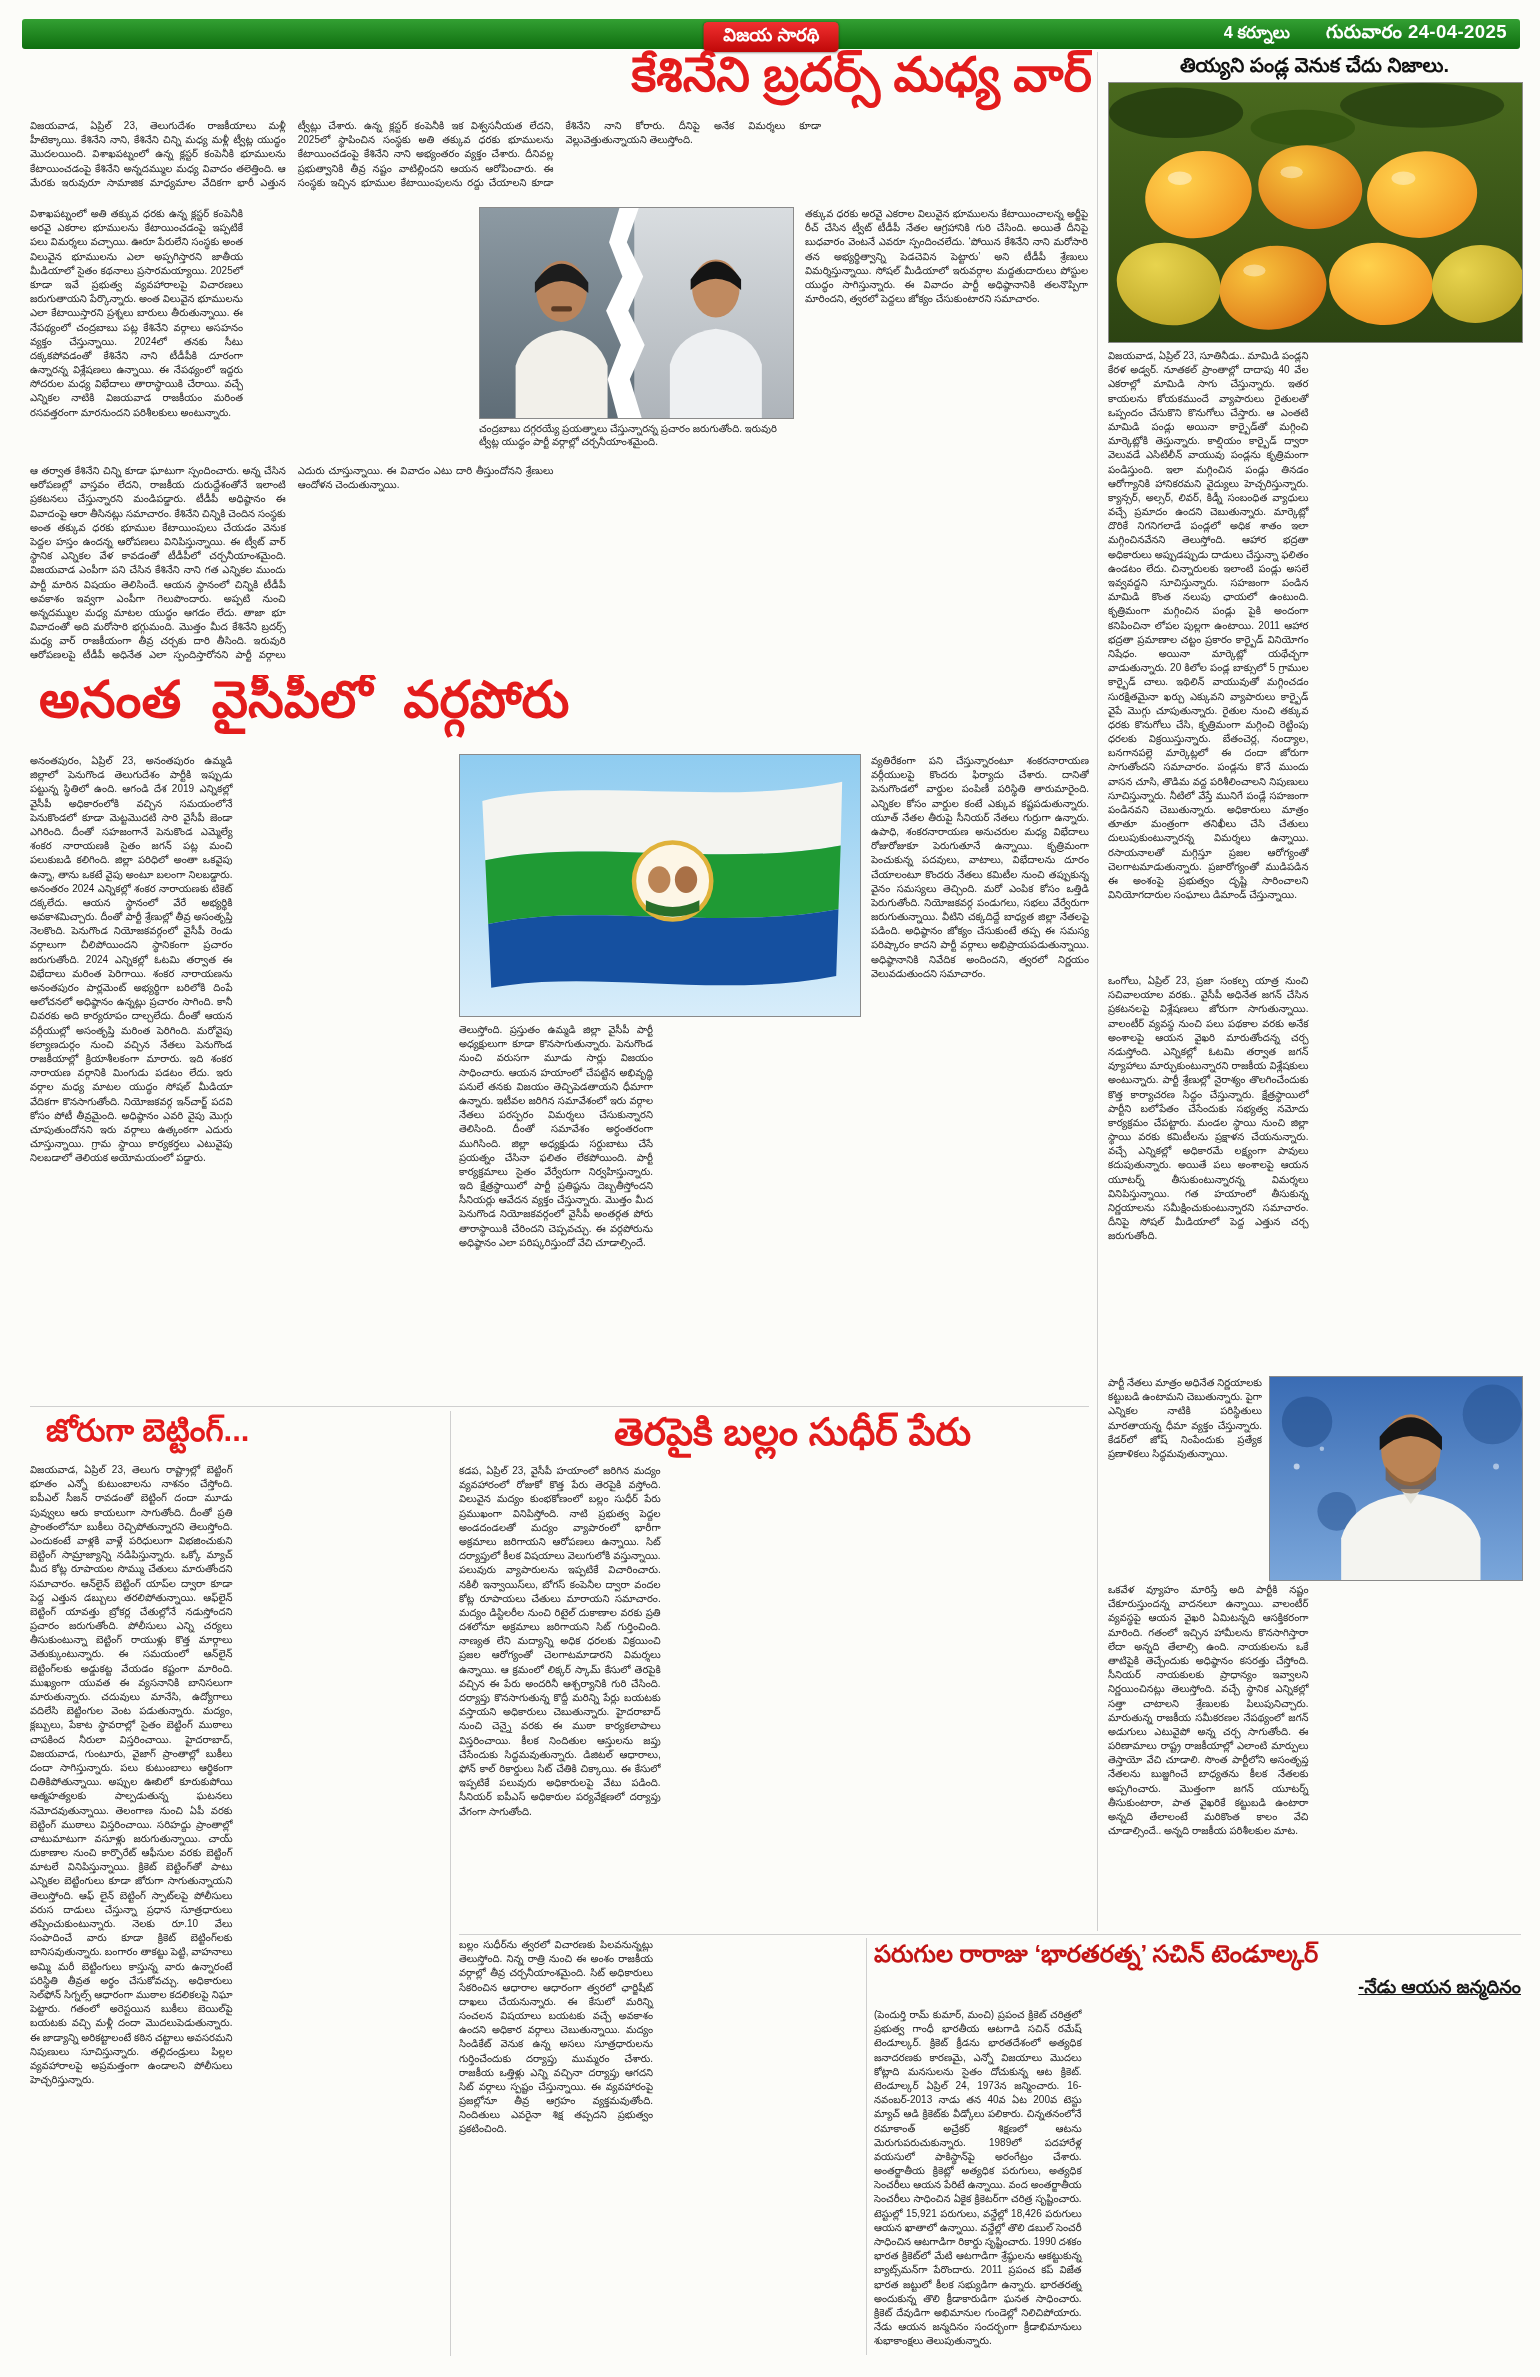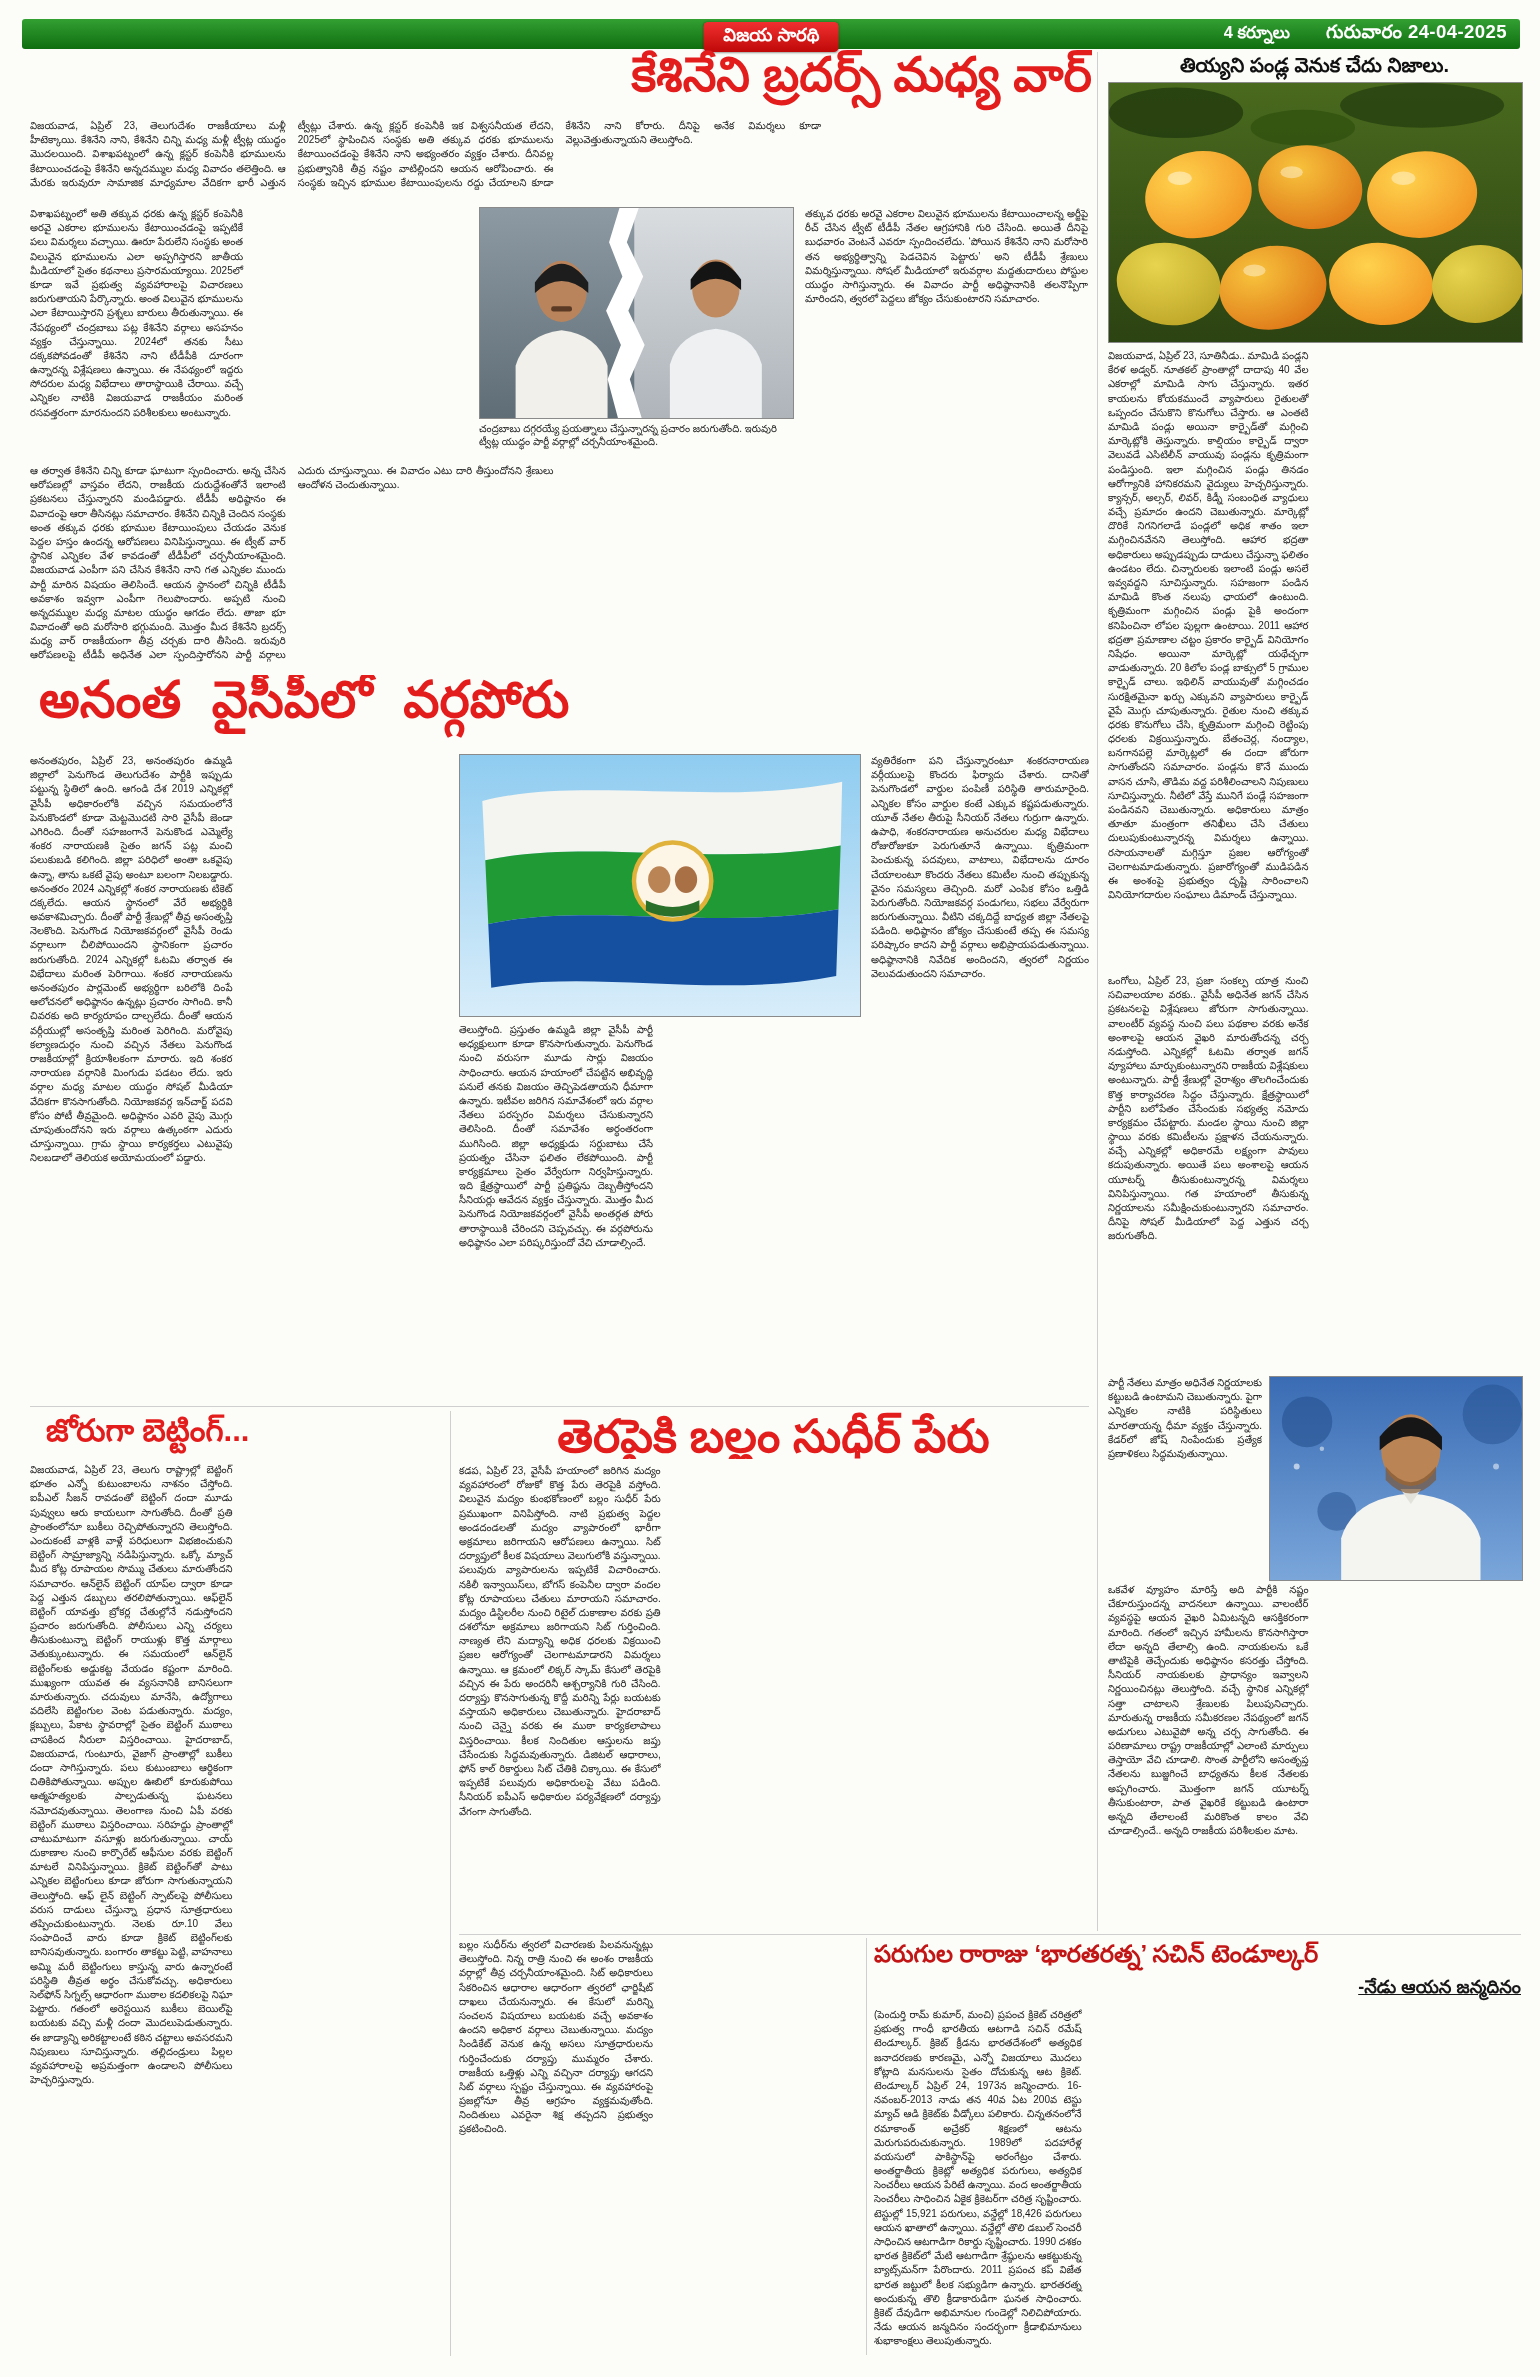--- a/index.html
+++ b/index.html
@@ -106,21 +106,21 @@
     </svg>
   </div>
 
   <div class="tblock c2" style="left:459px;top:1023px;width:400px;height:377px;">తెలుస్తోంది. ప్రస్తుతం ఉమ్మడి జిల్లా వైసీపీ పార్టీ అధ్యక్షులుగా కూడా కొనసాగుతున్నారు. పెనుగొండ నుంచి వరుసగా మూడు సార్లు విజయం సాధించారు. ఆయన హయాంలో చేపట్టిన అభివృద్ధి పనులే తనకు విజయం తెచ్చిపెడతాయని ధీమాగా ఉన్నారు. ఇటీవల జరిగిన సమావేశంలో ఇరు వర్గాల నేతలు పరస్పరం విమర్శలు చేసుకున్నారని తెలిసింది. దీంతో సమావేశం అర్ధంతరంగా ముగిసింది. జిల్లా అధ్యక్షుడు సర్దుబాటు చేసే ప్రయత్నం చేసినా ఫలితం లేకపోయింది. పార్టీ కార్యక్రమాలు సైతం వేర్వేరుగా నిర్వహిస్తున్నారు. ఇది క్షేత్రస్థాయిలో పార్టీ ప్రతిష్ఠను దెబ్బతీస్తోందని సీనియర్లు ఆవేదన వ్యక్తం చేస్తున్నారు. మొత్తం మీద పెనుగొండ నియోజకవర్గంలో వైసీపీ అంతర్గత పోరు తారాస్థాయికి చేరిందని చెప్పవచ్చు. ఈ వర్గపోరును అధిష్ఠానం ఎలా పరిష్కరిస్తుందో వేచి చూడాల్సిందే.</div>
 
   <div class="tblock" style="left:871px;top:754px;width:218px;height:646px;">వ్యతిరేకంగా పని చేస్తున్నారంటూ శంకరనారాయణ వర్గీయులపై కొందరు ఫిర్యాదు చేశారు. దానితో పెనుగొండలో వార్డుల పంపిణీ పరిస్థితి తారుమారైంది. ఎన్నికల కోసం వార్డుల కంటే ఎక్కువ కష్టపడుతున్నారు. యూత్ నేతల తీరుపై సీనియర్ నేతలు గుర్రుగా ఉన్నారు. ఉపాధి, శంకరనారాయణ అనుచరుల మధ్య విభేదాలు రోజురోజుకూ పెరుగుతూనే ఉన్నాయి. కృత్రిమంగా పెంచుకున్న పదవులు, వాటాలు, విభేదాలను దూరం చేయాలంటూ కొందరు నేతలు కమిటీల నుంచి తప్పుకున్న వైనం సమస్యలు తెచ్చింది. మరో ఎంపిక కోసం ఒత్తిడి పెరుగుతోంది. నియోజకవర్గ పండుగలు, సభలు వేర్వేరుగా జరుగుతున్నాయి. వీటిని చక్కదిద్దే బాధ్యత జిల్లా నేతలపై పడింది. అధిష్ఠానం జోక్యం చేసుకుంటే తప్ప ఈ సమస్య పరిష్కారం కాదని పార్టీ వర్గాలు అభిప్రాయపడుతున్నాయి. అధిష్ఠానానికి నివేదిక అందిందని, త్వరలో నిర్ణయం వెలువడుతుందని సమాచారం.</div>
 
   <div class="hl" style="left:46px;top:1414px;width:388px;height:43px;font-size:31px;">జోరుగా బెట్టింగ్...</div>
   <div class="tblock c2" style="left:30px;top:1463px;width:417px;height:893px;">విజయవాడ, ఏప్రిల్ 23, తెలుగు రాష్ట్రాల్లో బెట్టింగ్ భూతం ఎన్నో కుటుంబాలను నాశనం చేస్తోంది. ఐపీఎల్ సీజన్ రావడంతో బెట్టింగ్ దందా మూడు పువ్వులు ఆరు కాయలుగా సాగుతోంది. దీంతో ప్రతి ప్రాంతంలోనూ బుకీలు రెచ్చిపోతున్నారని తెలుస్తోంది. ఎందుకంటే వాళ్లకి వాళ్లే పరిధులుగా విభజించుకుని బెట్టింగ్ సామ్రాజ్యాన్ని నడిపిస్తున్నారు. ఒక్కో మ్యాచ్ మీద కోట్ల రూపాయల సొమ్ము చేతులు మారుతోందని సమాచారం. ఆన్‌లైన్ బెట్టింగ్ యాప్‌ల ద్వారా కూడా పెద్ద ఎత్తున డబ్బులు తరలిపోతున్నాయి. ఆఫ్‌లైన్ బెట్టింగ్ యావత్తు బ్రోకర్ల చేతుల్లోనే నడుస్తోందని ప్రచారం జరుగుతోంది. పోలీసులు ఎన్ని చర్యలు తీసుకుంటున్నా బెట్టింగ్ రాయుళ్లు కొత్త మార్గాలు వెతుక్కుంటున్నారు. ఈ సమయంలో ఆన్‌లైన్ బెట్టింగ్‌లకు అడ్డుకట్ట వేయడం కష్టంగా మారింది. ముఖ్యంగా యువత ఈ వ్యసనానికి బానిసలుగా మారుతున్నారు. చదువులు మానేసి, ఉద్యోగాలు వదిలేసి బెట్టింగుల వెంట పడుతున్నారు. మద్యం, క్లబ్బులు, పేకాట స్థావరాల్లో సైతం బెట్టింగ్ ముఠాలు చాపకింద నీరులా విస్తరించాయి. హైదరాబాద్, విజయవాడ, గుంటూరు, వైజాగ్ ప్రాంతాల్లో బుకీలు దందా సాగిస్తున్నారు. పలు కుటుంబాలు ఆర్థికంగా చితికిపోతున్నాయి. అప్పుల ఊబిలో కూరుకుపోయి ఆత్మహత్యలకు పాల్పడుతున్న ఘటనలు నమోదవుతున్నాయి. తెలంగాణ నుంచి ఏపీ వరకు బెట్టింగ్ ముఠాలు విస్తరించాయి. సరిహద్దు ప్రాంతాల్లో చాటుమాటుగా వసూళ్లు జరుగుతున్నాయి. చాయ్ దుకాణాల నుంచి కార్పొరేట్ ఆఫీసుల వరకు బెట్టింగ్ మాటలే వినిపిస్తున్నాయి. క్రికెట్ బెట్టింగ్‌తో పాటు ఎన్నికల బెట్టింగులు కూడా జోరుగా సాగుతున్నాయని తెలుస్తోంది. ఆఫ్ లైన్ బెట్టింగ్ స్పాట్‌లపై పోలీసులు వరుస దాడులు చేస్తున్నా ప్రధాన సూత్రధారులు తప్పించుకుంటున్నారు. నెలకు రూ.10 వేలు సంపాదించే వారు కూడా క్రికెట్ బెట్టింగ్‌లకు బానిసవుతున్నారు. బంగారం తాకట్టు పెట్టి, వాహనాలు అమ్మి మరీ బెట్టింగులు కాస్తున్న వారు ఉన్నారంటే పరిస్థితి తీవ్రత అర్థం చేసుకోవచ్చు. అధికారులు సెల్‌ఫోన్ సిగ్నల్స్ ఆధారంగా ముఠాల కదలికలపై నిఘా పెట్టారు. గతంలో అరెస్టయిన బుకీలు బెయిల్‌పై బయటకు వచ్చి మళ్లీ దందా మొదలుపెడుతున్నారు. ఈ జాడ్యాన్ని అరికట్టాలంటే కఠిన చట్టాలు అవసరమని నిపుణులు సూచిస్తున్నారు. తల్లిదండ్రులు పిల్లల వ్యవహారాలపై అప్రమత్తంగా ఉండాలని పోలీసులు హెచ్చరిస్తున్నారు.</div>
 
-  <div class="hl center" style="left:459px;top:1411px;width:629px;height:48px;font-size:46px;">తెరపైకి బల్లం సుధీర్ పేరు</div>
+  <div class="hl center" style="left:478px;top:1411px;width:629px;height:48px;font-size:38px;">తెరపైకి బల్లం సుధీర్ పేరు</div>
   <div class="tblock c3" style="left:459px;top:1464px;width:629px;height:464px;">కడప, ఏప్రిల్ 23, వైసీపీ హయాంలో జరిగిన మద్యం వ్యవహారంలో రోజుకో కొత్త పేరు తెరపైకి వస్తోంది. విలువైన మద్యం కుంభకోణంలో బల్లం సుధీర్ పేరు ప్రముఖంగా వినిపిస్తోంది. నాటి ప్రభుత్వ పెద్దల అండదండలతో మద్యం వ్యాపారంలో భారీగా అక్రమాలు జరిగాయని ఆరోపణలు ఉన్నాయి. సిట్ దర్యాప్తులో కీలక విషయాలు వెలుగులోకి వస్తున్నాయి. పలువురు వ్యాపారులను ఇప్పటికే విచారించారు. నకిలీ ఇన్వాయిస్‌లు, బోగస్ కంపెనీల ద్వారా వందల కోట్ల రూపాయలు చేతులు మారాయని సమాచారం. మద్యం డిస్టిలరీల నుంచి రిటైల్ దుకాణాల వరకు ప్రతి దశలోనూ అక్రమాలు జరిగాయని సిట్ గుర్తించింది. నాణ్యత లేని మద్యాన్ని అధిక ధరలకు విక్రయించి ప్రజల ఆరోగ్యంతో చెలగాటమాడారని విమర్శలు ఉన్నాయి. ఆ క్రమంలో లిక్కర్ స్కామ్ కేసులో తెరపైకి వచ్చిన ఈ పేరు అందరినీ ఆశ్చర్యానికి గురి చేసింది. దర్యాప్తు కొనసాగుతున్న కొద్దీ మరిన్ని పేర్లు బయటకు వస్తాయని అధికారులు చెబుతున్నారు. హైదరాబాద్ నుంచి చెన్నై వరకు ఈ ముఠా కార్యకలాపాలు విస్తరించాయి. కీలక నిందితుల ఆస్తులను జప్తు చేసేందుకు సిద్ధమవుతున్నారు. డిజిటల్ ఆధారాలు, ఫోన్ కాల్ రికార్డులు సిట్ చేతికి చిక్కాయి. ఈ కేసులో ఇప్పటికే పలువురు అధికారులపై వేటు పడింది. సీనియర్ ఐపీఎస్ అధికారుల పర్యవేక్షణలో దర్యాప్తు వేగంగా సాగుతోంది.</div>
   <div class="tblock c2" style="left:459px;top:1938px;width:400px;height:417px;">బల్లం సుధీర్‌ను త్వరలో విచారణకు పిలవనున్నట్లు తెలుస్తోంది. నిన్న రాత్రి నుంచి ఈ అంశం రాజకీయ వర్గాల్లో తీవ్ర చర్చనీయాంశమైంది. సిట్ అధికారులు సేకరించిన ఆధారాల ఆధారంగా త్వరలో ఛార్జిషీట్ దాఖలు చేయనున్నారు. ఈ కేసులో మరిన్ని సంచలన విషయాలు బయటకు వచ్చే అవకాశం ఉందని అధికార వర్గాలు చెబుతున్నాయి. మద్యం సిండికేట్ వెనుక ఉన్న అసలు సూత్రధారులను గుర్తించేందుకు దర్యాప్తు ముమ్మరం చేశారు. రాజకీయ ఒత్తిళ్లు ఎన్ని వచ్చినా దర్యాప్తు ఆగదని సిట్ వర్గాలు స్పష్టం చేస్తున్నాయి. ఈ వ్యవహారంపై ప్రజల్లోనూ తీవ్ర ఆగ్రహం వ్యక్తమవుతోంది. నిందితులు ఎవరైనా శిక్ష తప్పదని ప్రభుత్వం ప్రకటించింది.</div>
 
   <div class="hl hl-black center" style="left:1108px;top:54px;width:413px;height:27px;font-size:20px;">తియ్యని పండ్ల వెనుక చేదు నిజాలు.</div>
 
   <div class="photo" style="left:1108px;top:82px;width:413px;height:259px;">
     <svg viewBox="0 0 554 348" preserveAspectRatio="none">
       <defs>
         <linearGradient id="mg" x1="0" y1="0" x2="0" y2="1">
           <stop offset="0" stop-color="#4a6a1e"></stop>

